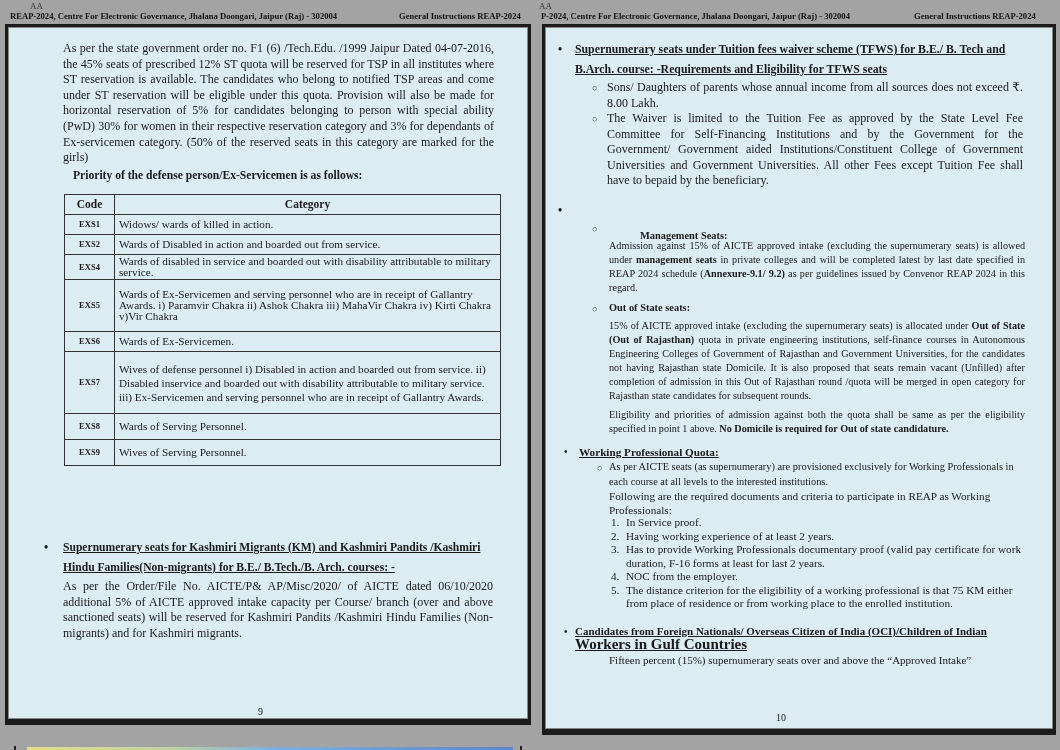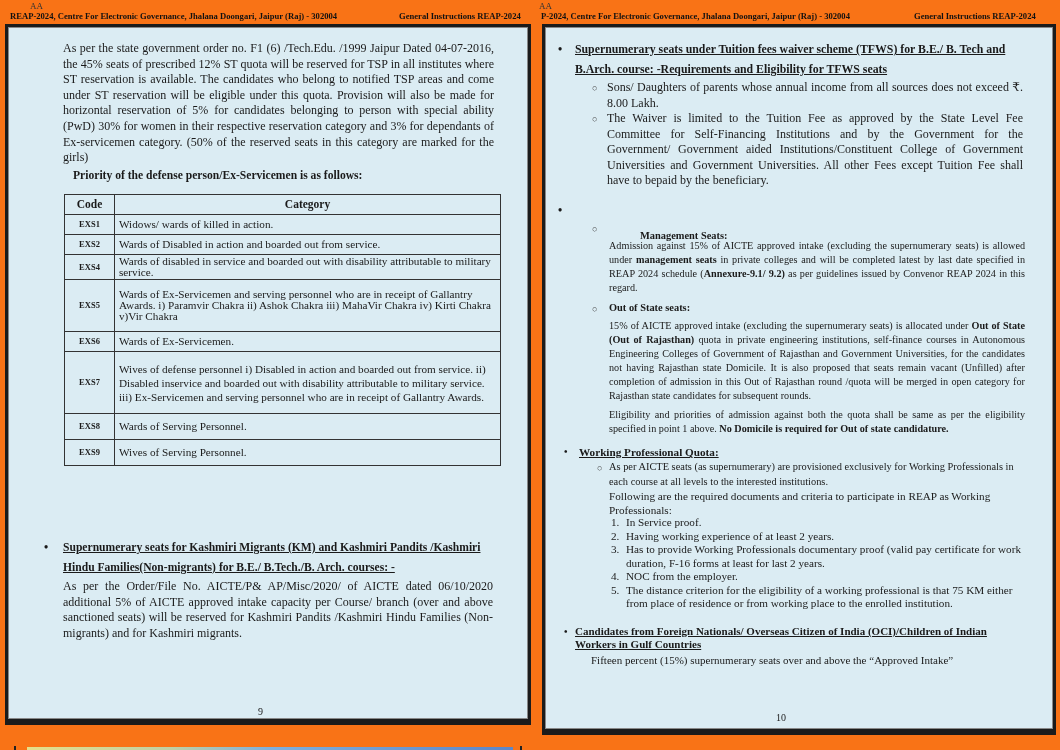--- a/index.html
+++ b/index.html
@@ -9,21 +9,21 @@
     font-family: "Liberation Serif", "DejaVu Serif", serif;
     color: #1a1a1a;
     position: relative;
   }
   .topbar {
     position: absolute; left: 0; top: 0; width: 1060px; height: 4px;
     background: #9bb6d3;
   }
   .page {
     position: absolute; top: 0;
-    background: #f97316;
+    background: #a3a3a3;
   }
   .page-left { left: 0; width: 535px; height: 750px; }
   .page-right { left: 535px; width: 525px; height: 750px; }
 
   .aa {
     position: absolute; top: 1px; font-size: 9px; color: #333;
     font-family: "Liberation Serif", serif;
   }
   .hdr-left, .hdr-right {
     position: absolute; top: 11px; font-size: 8.6px; font-weight: bold;
@@ -181,21 +181,21 @@
   <ol class="wp" style="left:76px; top:516px; width:420px;">
     <li><span class="num">1.</span><span>In Service proof.</span></li>
     <li><span class="num">2.</span><span> Having working experience of at least 2 years.</span></li>
     <li><span class="num">3.</span><span>Has to provide Working Professionals documentary proof (valid pay certificate for work duration, F-16 forms at least for last 2 years.</span></li>
     <li><span class="num">4.</span><span>NOC from the employer.</span></li>
     <li><span class="num">5.</span><span>The distance criterion for the eligibility of a working professional is that 75 KM either from place of residence or from working place to the enrolled institution.</span></li>
   </ol>
 
   <div class="bullet-dot" style="left:29px; top:626px; font-size:10px;">•</div>
   <div class="p bold u" style="left:40px; top:625px; width:470px; font-size:11px; line-height:13px; white-space:nowrap;">Candidates from Foreign Nationals/ Overseas Citizen of India (OCI)/Children of Indian</div>
-  <div class="p bold u" style="left:40px; top:638px; width:470px; font-size:11px; line-height:13px;">Workers in Gulf Countries</div>
-  <div class="p" style="left:56px; top:653px; width:440px; font-size:11px; text-align:left; white-space:nowrap;">Fifteen percent (15%) supernumerary seats over and above the “Approved Intake”</div>
+  <div class="p bold u" style="left:40px; top:638px; width:470px; font-size:15px; line-height:13px;">Workers in Gulf Countries</div>
+  <div class="p" style="left:74px; top:653px; width:440px; font-size:11px; text-align:left; white-space:nowrap;">Fifteen percent (15%) supernumerary seats over and above the “Approved Intake”</div>
 
   <div class="pageno" style="left:241px; top:712px;">10</div>
 </div>
 
 <div class="scroll-tick" style="left:14px;"></div>
 <div class="scrollbar-strip"></div>
 <div class="scroll-tick" style="left:520px;"></div>
 
 </body></html>

